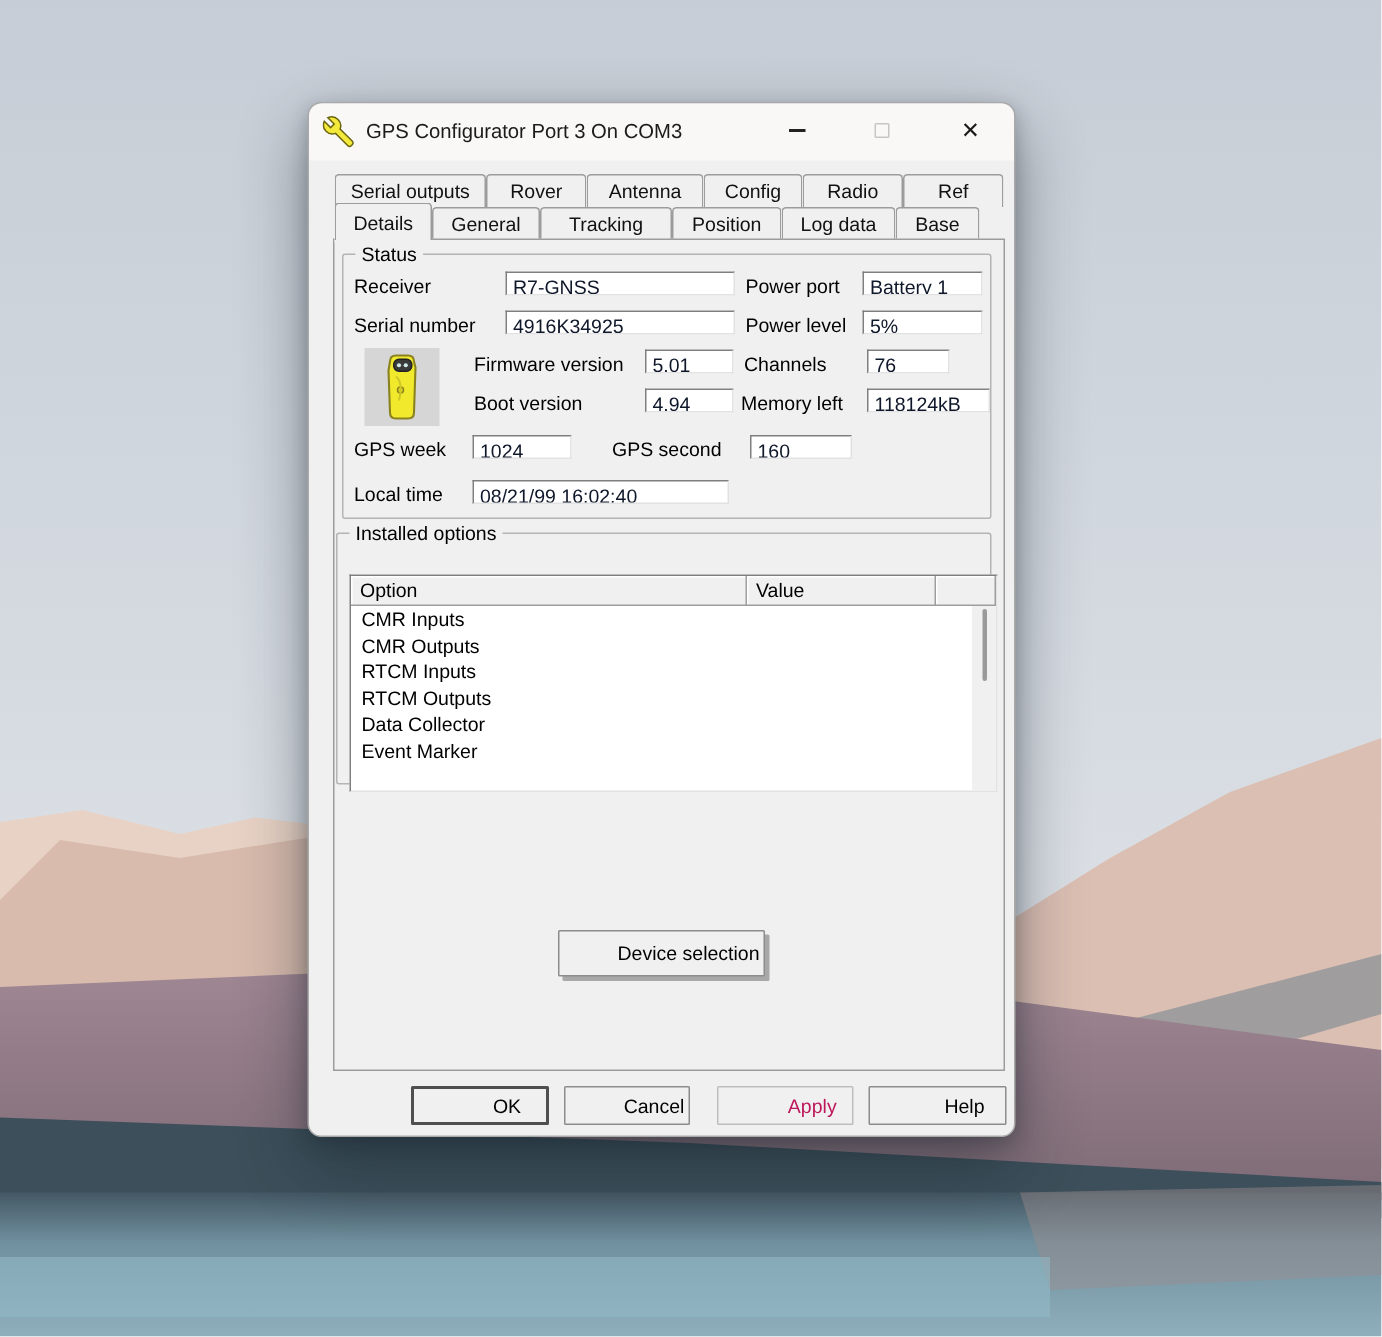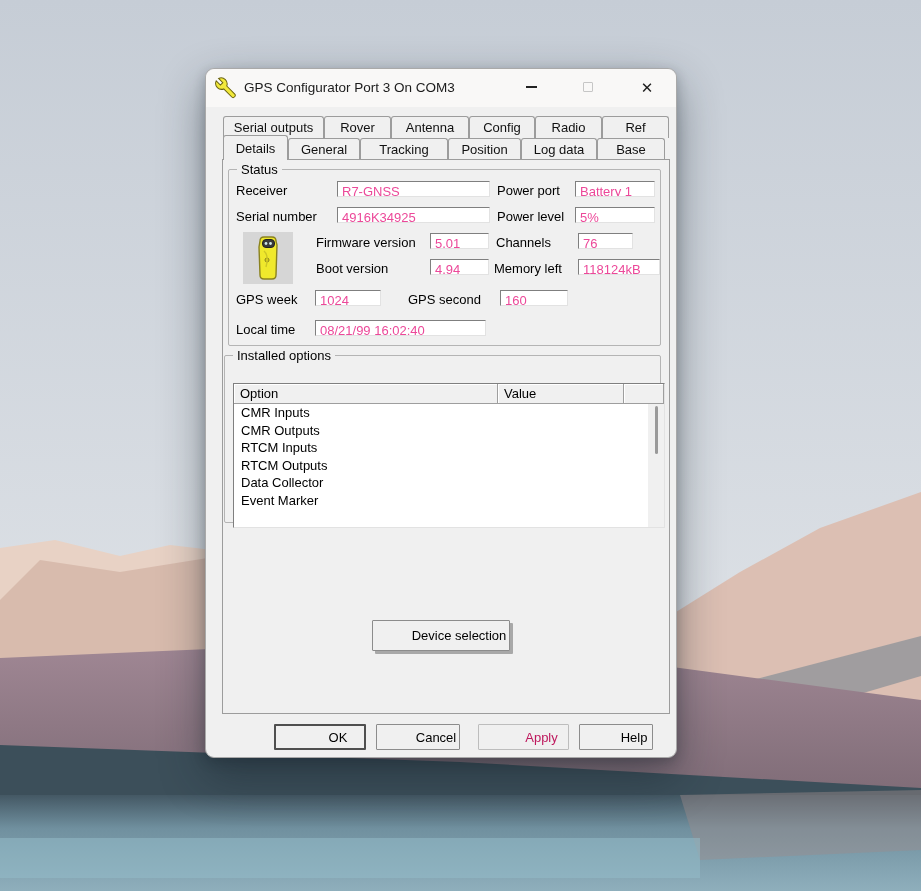--- a/index.html
+++ b/index.html
@@ -37,21 +37,21 @@
     background:#f0f0f0; border:1px solid #9c9c9c; z-index:1; }
 
   
   .group { position:absolute; border:1px solid #b4b4b4; border-radius:2px; }
   .legend { position:absolute; top:-8px; left:8px; background:#f0f0f0; padding:0 4px; font-size:13px; color:#000; }
 
   .lbl { position:absolute; font-size:13px; color:#000; white-space:nowrap; }
   .field { position:absolute; height:16px; background:#fff;
     border-top:1px solid #7f7f7f; border-left:1px solid #7f7f7f;
     border-bottom:1px solid #e2e2e2; border-right:1px solid #e2e2e2;
-    font-size:13px; color:#ec4899; padding:2px 4px; white-space:nowrap; overflow:hidden; }
+    font-size:13px; color:#0f172a; padding:2px 4px; white-space:nowrap; overflow:hidden; }
 
   .dev-icon { position:absolute; width:50px; height:52px; background:#d6d6d6; display:flex; align-items:center; justify-content:center; }
 
   
   .list { position:absolute; background:#fff;
     border-top:1px solid #7f7f7f; border-left:1px solid #7f7f7f;
     border-bottom:1px solid #e2e2e2; border-right:1px solid #e2e2e2; display:flex; flex-direction:column; }
   .list-header { display:flex; height:20px; flex:0 0 20px; background:#f0f0f0; }
   .hcell { border-right:1px solid #9e9e9e; border-bottom:1px solid #9e9e9e;
     box-shadow:inset 1px 1px 0 #fff; padding:2px 6px; font-size:13px; color:#000; }
@@ -126,21 +126,21 @@
     <div class="tab" style="left:185px; top:47px; width:78px;">Antenna</div>
     <div class="tab" style="left:263px; top:47px; width:66px;">Config</div>
     <div class="tab" style="left:329px; top:47px; width:67px;">Radio</div>
     <div class="tab" style="left:396px; top:47px; width:67px;">Ref</div>
 
     <div class="tab active" style="left:17px; top:66px; width:65px;">Details</div>
     <div class="tab" style="left:82px;  top:69px; width:72px;">General</div>
     <div class="tab" style="left:154px; top:69px; width:88px;">Tracking</div>
     <div class="tab" style="left:242px; top:69px; width:73px;">Position</div>
     <div class="tab" style="left:315px; top:69px; width:76px;">Log data</div>
-    <div class="tab" style="left:391px; top:69px; width:68px;">Base</div>
+    <div class="tab" style="left:391px; top:69px; width:56px;">Base</div>
 
     <div class="pane">
 
       <div class="group" style="left:5px; top:9px; width:433px; height:177px;">
         <span class="legend">Status</span>
 
         <span class="lbl" style="left:7px; top:13px;">Receiver</span>
         <div class="field" style="left:108px; top:11px; width:153px;">R7-GNSS</div>
         <span class="lbl" style="left:268px; top:13px;">Power port</span>
         <div class="field" style="left:346px; top:11px; width:80px;">Battery 1</div>
@@ -204,15 +204,15 @@
           </div>
         </div>
       </div>
 
       <button class="btn shadowed" style="left:149px; top:460px; width:138px; height:31px;">Device selection</button>
     </div>
 
     <button class="btn default" style="left:68px;  top:655px; width:92px;">OK</button>
     <button class="btn" style="left:170px; top:655px; width:84px;">Cancel</button>
     <button class="btn disabled" style="left:272px; top:655px; width:91px;" aria-disabled="true">Apply</button>
-    <button class="btn" style="left:373px; top:655px; width:74px;">Help</button>
+    <button class="btn" style="left:373px; top:655px; width:92px;">Help</button>
   </div>
 </div>
 
 </body></html>

